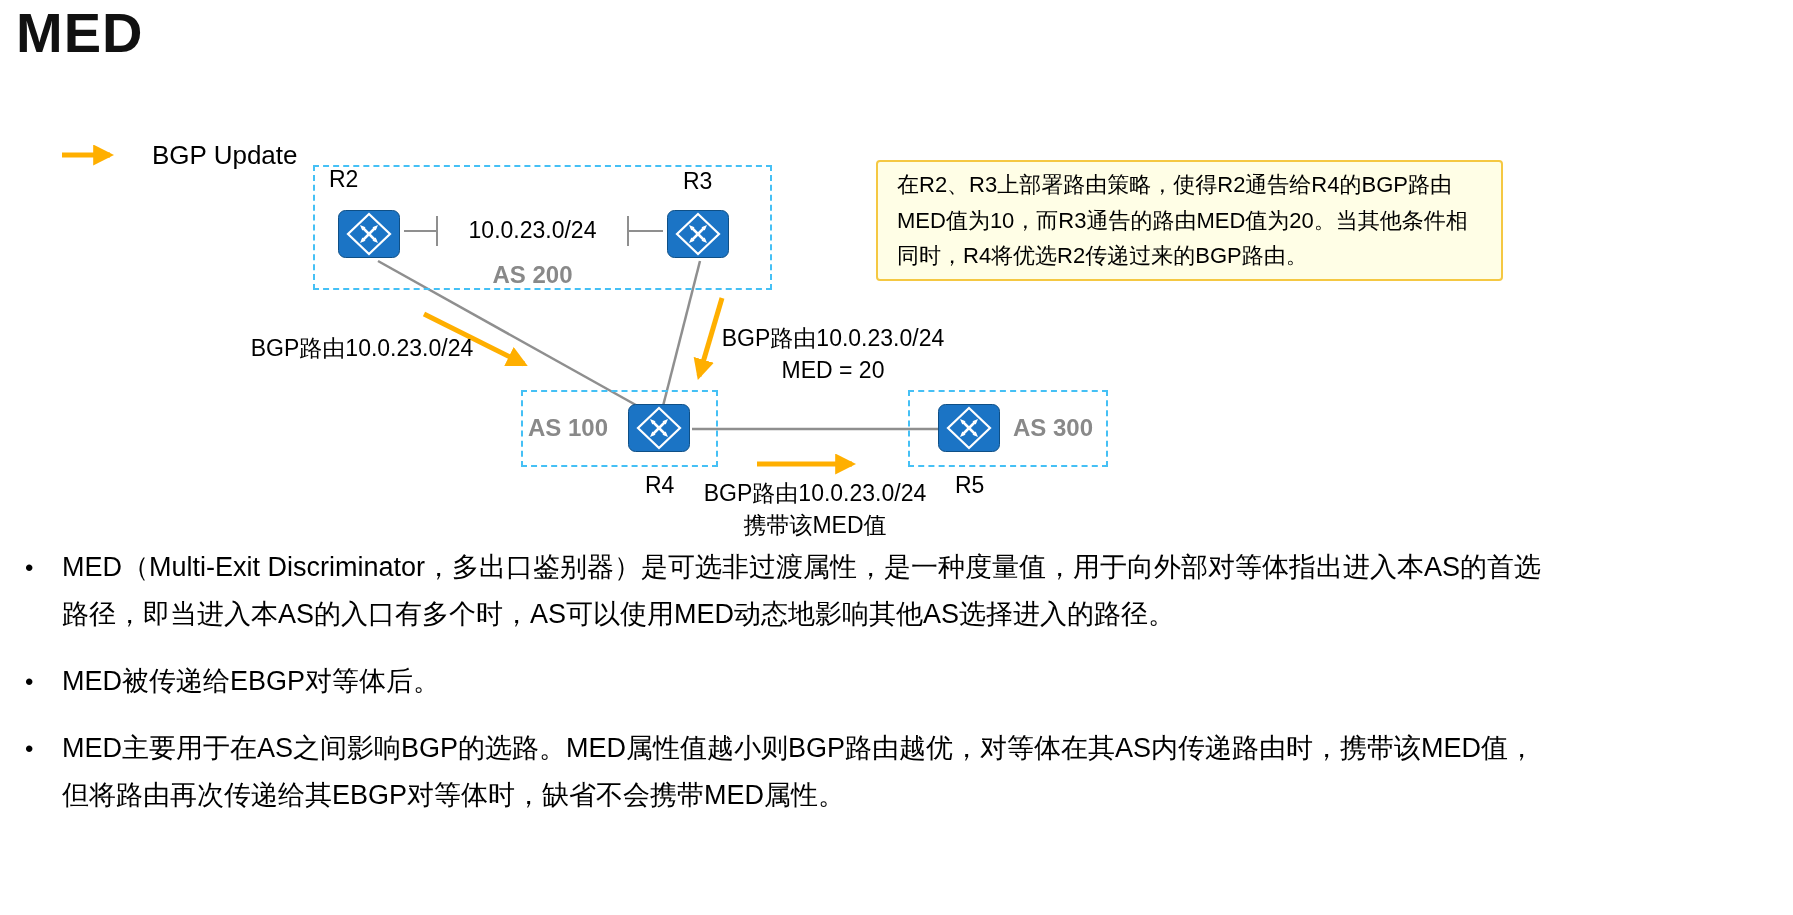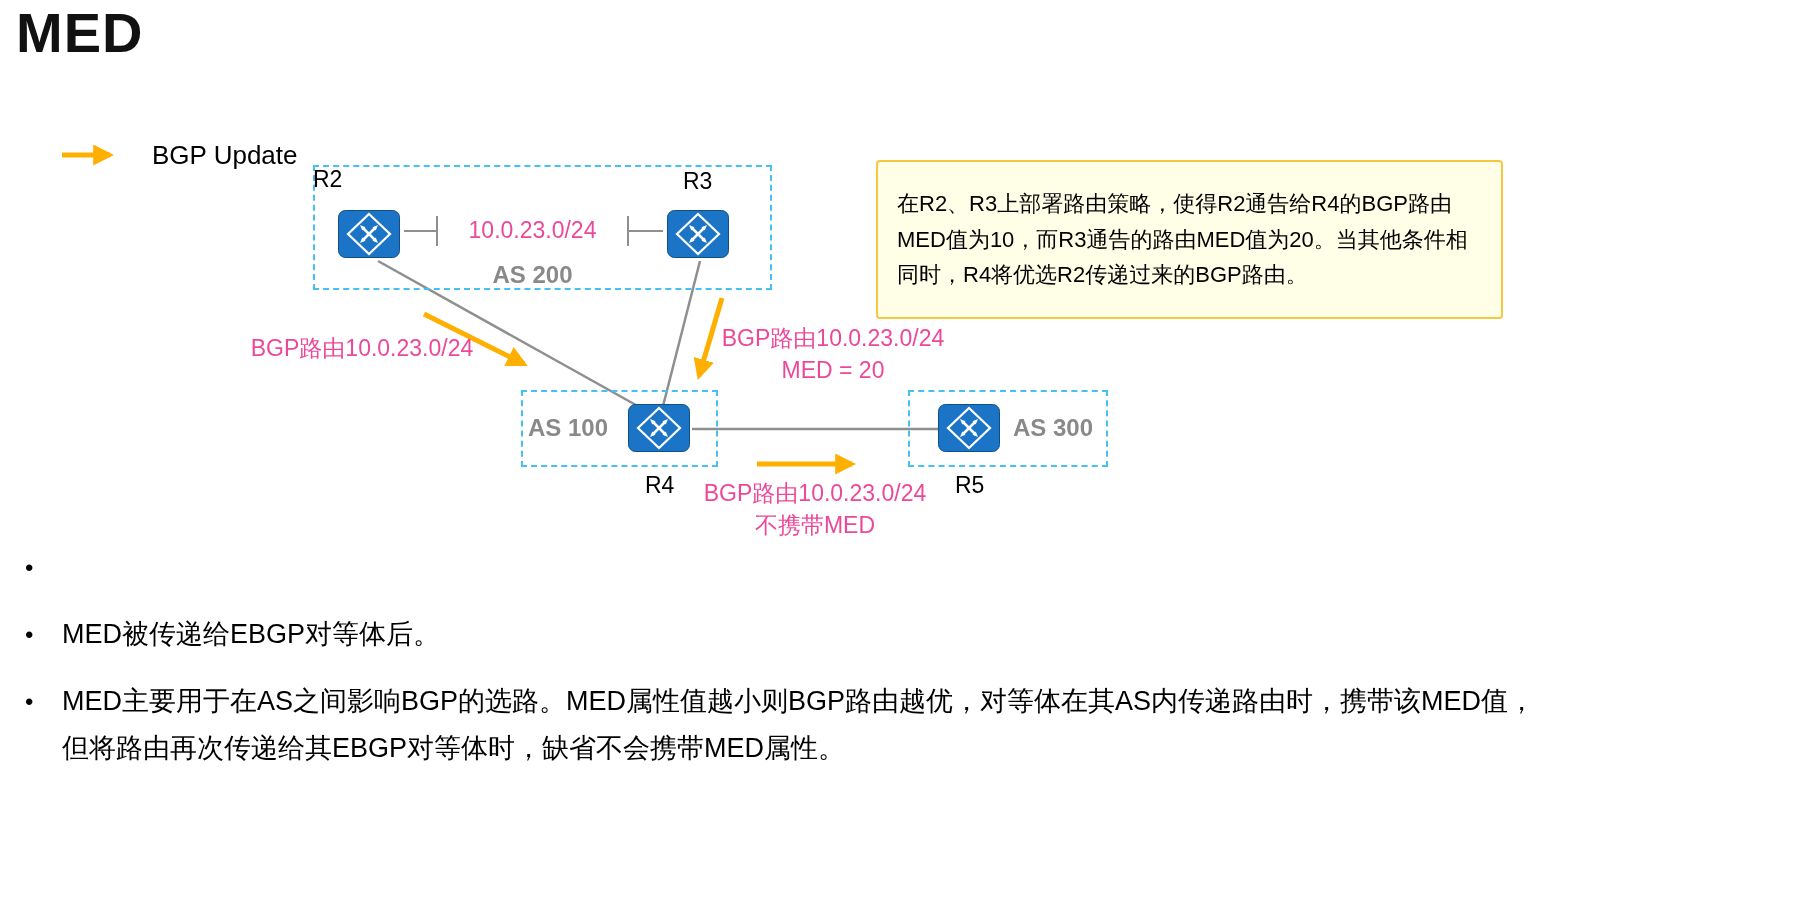--- a/index.html
+++ b/index.html
@@ -12,29 +12,29 @@
 
   .legend-label { left:152px; top:140px; font-size:26px; }
 
   .as-box { border:2px dashed #45C0F5; background:transparent; }
   .as200-box { left:313px; top:165px; width:459px; height:125px; }
   .as100-box { left:521px; top:390px; width:197px; height:77px; }
   .as300-box { left:908px; top:390px; width:200px; height:77px; }
 
   .node-label { font-size:23px; color:#000; }
   .as-label  { font-size:24px; font-weight:bold; color:#898989; }
-  .link-label{ font-size:23px; color:#ec4899; text-align:center; line-height:1.4; }
+  .link-label{ font-size:23px; color:#000000; text-align:center; line-height:1.4; }
 
   .router { width:64px; height:50px; }
   .router svg { display:block; width:64px; height:50px; }
 
   .note-box {
     left:876px; top:160px; width:627px;
     background:#FFFEE6; border:2px solid #F5C842; border-radius:4px;
-    padding:24px 19px; font-size:22px; line-height:1.62; color:#000;
+    padding:5px 19px; font-size:22px; line-height:1.62; color:#000;
   }
 
   .overlay { left:0; top:0; pointer-events:none; }
 
   .bullets { left:25px; top:544px; width:1740px; list-style:none; }
   .bullets li { display:flex; align-items:flex-start; margin-bottom:20px; }
   .bullets .dot { font-size:24px; line-height:47px; width:37px; flex:0 0 37px; }
   .bullets .txt { font-size:27px; line-height:47px; max-width:1500px; }
 </style>
 </head>
@@ -77,21 +77,21 @@
     <line x1="62" y1="155" x2="110" y2="155" stroke="#FFAF00" stroke-width="5" marker-end="url(#arrowOrange)"></line>
     <line x1="424" y1="314" x2="524" y2="364" stroke="#FFAF00" stroke-width="5" marker-end="url(#arrowOrange)"></line>
     <line x1="722" y1="298" x2="699" y2="376" stroke="#FFAF00" stroke-width="5" marker-end="url(#arrowOrange)"></line>
     <line x1="757" y1="464" x2="852" y2="464" stroke="#FFAF00" stroke-width="5" marker-end="url(#arrowOrange)"></line>
   </svg>
 
   <div class="abs title">MED</div>
   <div class="abs legend-label">BGP Update</div>
 
   <div class="abs as-box as200-box"></div>
-  <div class="abs node-label" style="left:313px;top:166px">R2</div>
+  <div class="abs node-label" style="left:329px;top:166px">R2</div>
   <div class="abs router" style="left:337px;top:209px">
       <svg viewBox="0 0 64 50">
         <use href="#router-symbol"></use>
       </svg>
     </div>
   <div class="abs node-label" style="left:683px;top:168px">R3</div>
   <div class="abs router" style="left:666px;top:209px">
       <svg viewBox="0 0 64 50">
         <use href="#router-symbol"></use>
       </svg>
@@ -119,28 +119,29 @@
 
   <div class="abs link-label" style="left:212px;top:332px;width:300px">
     <div>BGP路由10.0.23.0/24</div>
   </div>
   <div class="abs link-label" style="left:683px;top:322px;width:300px">
     <div>BGP路由10.0.23.0/24</div>
     <div>MED = 20</div>
   </div>
   <div class="abs link-label" style="left:665px;top:477px;width:300px">
     <div>BGP路由10.0.23.0/24</div>
-    <div>不携带MED</div>
+    <div>携带该MED值</div>
   </div>
 
   <div class="abs note-box">在R2、R3上部署路由策略，使得R2通告给R4的BGP路由MED值为10，而R3通告的路由MED值为20。当其他条件相同时，R4将优选R2传递过来的BGP路由。</div>
 
   <ul class="abs bullets">
     <li>
       <span class="dot">•</span>
+      <span class="txt">MED（Multi-Exit Discriminator，多出口鉴别器）是可选非过渡属性，是一种度量值，用于向外部对等体指出进入本AS的首选路径，即当进入本AS的入口有多个时，AS可以使用MED动态地影响其他AS选择进入的路径。</span>
     </li>
     <li>
       <span class="dot">•</span>
       <span class="txt">MED被传递给EBGP对等体后。</span>
     </li>
     <li>
       <span class="dot">•</span>
       <span class="txt">MED主要用于在AS之间影响BGP的选路。MED属性值越小则BGP路由越优，对等体在其AS内传递路由时，携带该MED值，但将路由再次传递给其EBGP对等体时，缺省不会携带MED属性。</span>
     </li>
   </ul>

